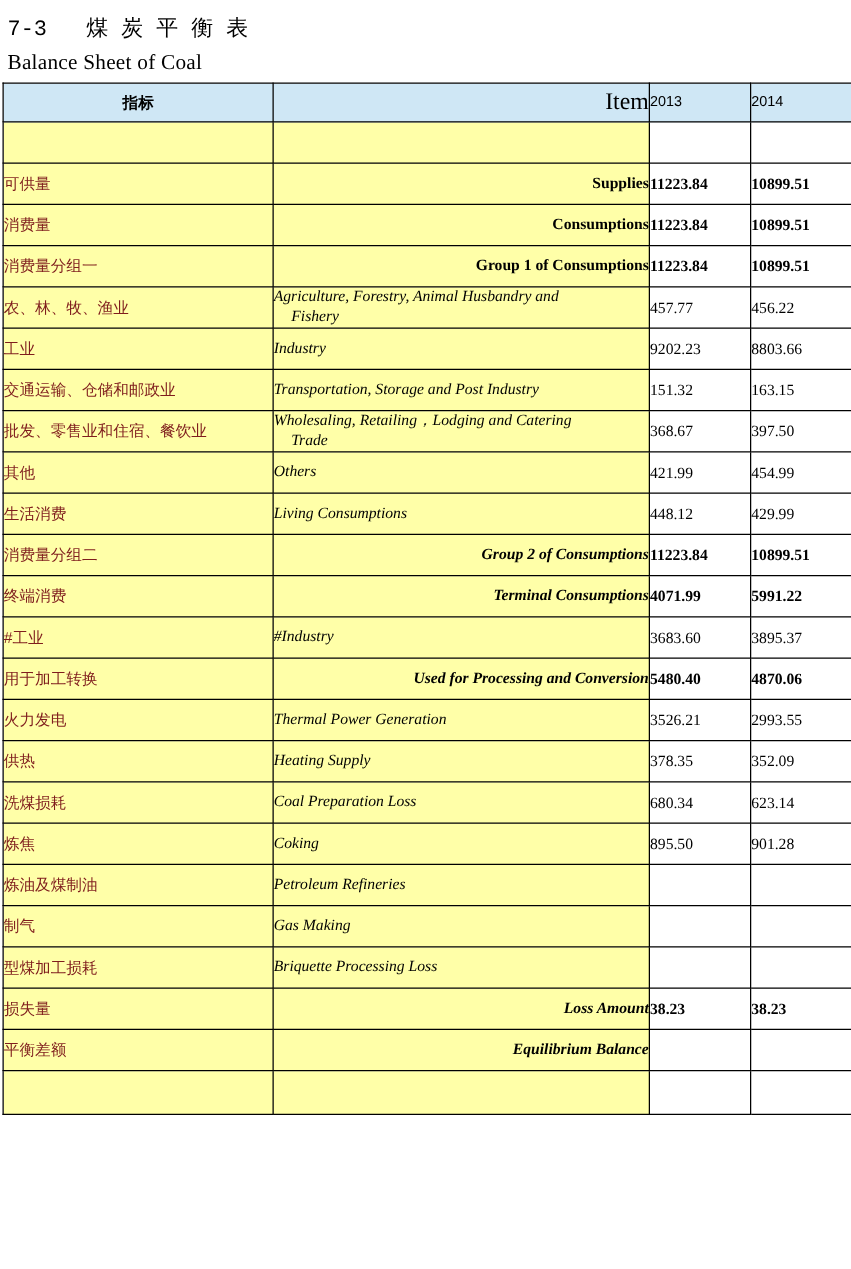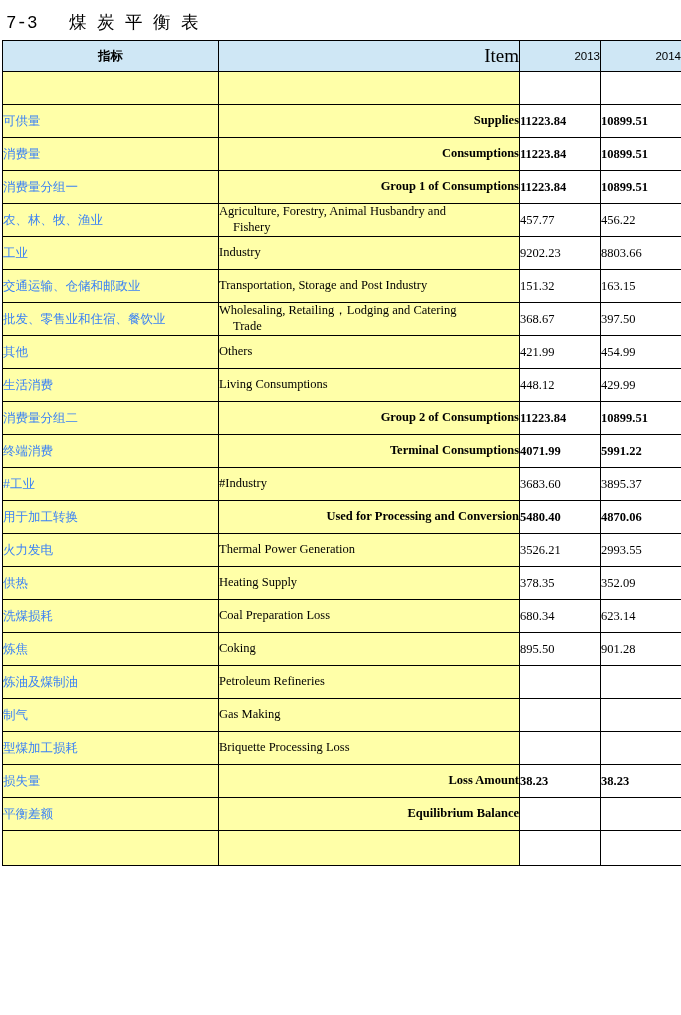--- a/index.html
+++ b/index.html
@@ -81,68 +81,69 @@
   }
   th.col-item {
     width: 300px;
     text-align: right;
     padding-right: 14px;
     font-family: "Liberation Serif", serif;
     font-size: 19px;
   }
   th.col-year {
     width: 80px;
-    text-align: right;
+    text-align: left;
     font-family: "Liberation Sans", sans-serif;
     font-size: 11.5px;
   }
   tbody td {
     background: #ffffa8;
     height: 32px;
   }
   tbody td.yr {
     background: #ffffff;
     padding-right: 9px;
     font-family: "Liberation Serif", serif;
     font-size: 12.5px;
   }
   tbody td.yr.b { font-weight: bold; }
   td.ind {
     font-family: "Liberation Sans", sans-serif;
     font-size: 12.5px;
     padding-left: 4px;
-    color: #3b82f6;
+    color: #7f1d1d;
   }
   td.item {
     font-family: "Liberation Serif", serif;
     font-size: 12.5px;
     padding-left: 8px;
     line-height: 1.25;
   }
   td.item.b { font-weight: bold; font-size: 12.5px; text-align: right; }
   .ind-i0 { padding-left: 4px; }
   .ind-i1 { padding-left: 22px; }
   .ind-i2 { padding-left: 34px; }
   .it-i0 { padding-left: 8px; }
-  .it-i1 { padding-left: 14px; }
+  .it-i1 { padding-left: 14px; font-style: italic; }
   .item-wrap {
     display: block;
     padding-right: 4px;
   }
   .item-wrap .l2 { display: block; padding-left: 14px; }
   tbody tr.filler td { height: 34px; }
   tbody tr td { border-left: 1px solid #000; border-right: 1px solid #000; border-top: none; border-bottom: none; }
   table.sheet { border: none; }
 </style>
 </head>
 <body>
 
 <div class="page">
 
   <div class="title-cn">7-3   煤 炭 平 衡 表</div>
+  <div class="title-en">Balance Sheet of Coal</div>
 
 
   <table class="sheet">
     <thead>
       <tr>
         <th class="col-ind">指标</th>
         <th class="col-item">Item</th>
         <th class="col-year">2013</th>
         <th class="col-year">2014</th>
       </tr>

